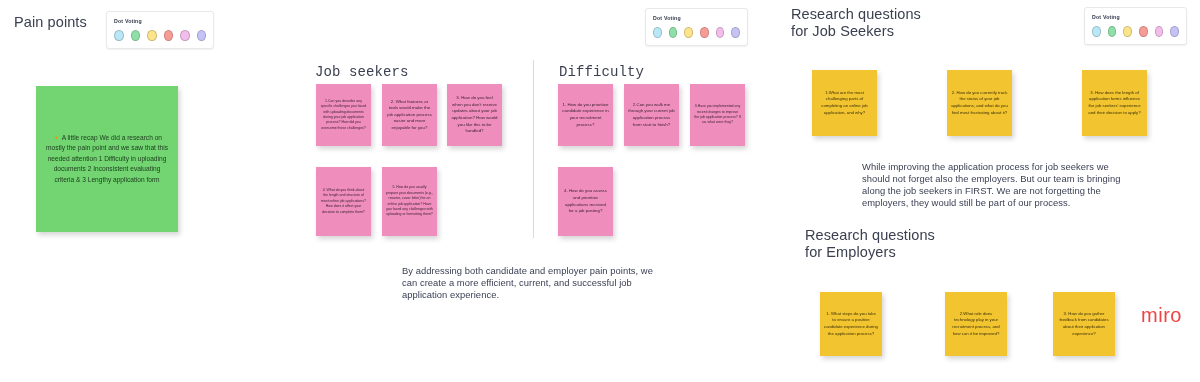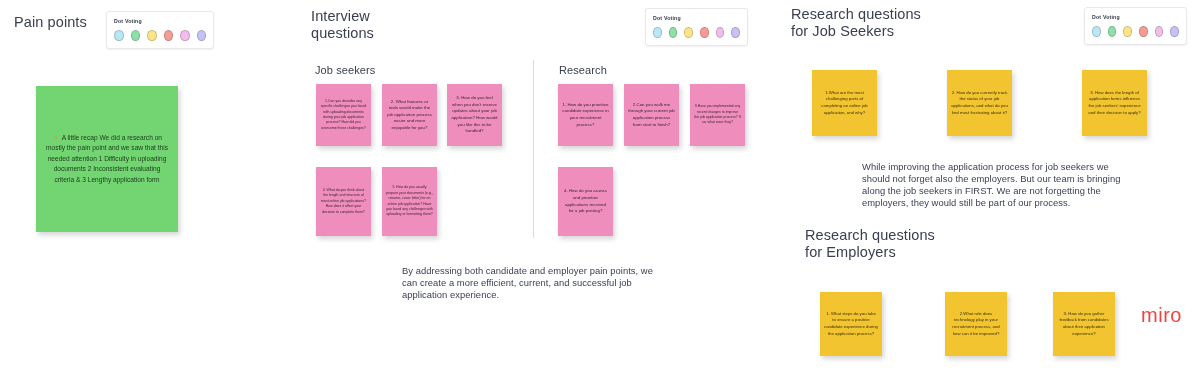--- a/index.html
+++ b/index.html
@@ -78,24 +78,25 @@
     position: absolute;
     font-size: 9.4px;
     line-height: 12px;
     color: #3c4154;
     letter-spacing: .05px;
   }
 
   
   .col-label {
     position: absolute;
-    font-size: 11px;
+    font-size: 14px;
     color: #3b4050;
     letter-spacing: .1px;
     font-weight: 500;
+    font-family: Liberation Mono, monospace;
   }
 
   
   .divider {
     position: absolute;
     width: 1px;
     background: #d9dadf;
   }
 
   
@@ -128,38 +129,36 @@
 
   <div class="sticky green">
     <span class="txt">🔸 A little recap
 We did a research on mostly the pain point and we saw that this needed attention
 1 Difficulty in uploading documents
 2 Inconsistent evaluating criteria
 &amp;
 3 Lengthy application form</span>
   </div>
 
-  <div class="section-title" style="left:311px; top:8px;">Interview
-questions</div>
 
   <div class="dotvote" style="left:645px; top:8px; width:103px;">
     <div class="dv-title">Dot Voting</div>
     <div class="dv-dots">
       <div class="dv-dot" style="background:#b9e7f5"></div>
       <div class="dv-dot" style="background:#8ee0a8"></div>
       <div class="dv-dot" style="background:#fbe48a"></div>
       <div class="dv-dot" style="background:#f79c95"></div>
       <div class="dv-dot" style="background:#f2bdea"></div>
       <div class="dv-dot" style="background:#c5c2f5"></div>
     </div>
   </div>
 
   <div class="col-label" style="left:315px; top:64px;">Job seekers</div>
 
-  <div class="col-label" style="left:559px; top:64px;">Research</div>
+  <div class="col-label" style="left:559px; top:64px;">Difficulty</div>
 
   <div class="sticky pink" style="left:316px; top:84px; width:55px; height:62px;">
     <span class="txt">1.Can you describe any specific challenges you faced with uploading documents during your job application process? How did you overcome these challenges?</span>
   </div>
   <div class="sticky pink big" style="left:382px; top:84px; width:55px; height:62px;">
     <span class="txt">2. What features or tools would make the job application process easier and more enjoyable for you?</span>
   </div>
   <div class="sticky pink big" style="left:447px; top:84px; width:55px; height:62px;">
     <span class="txt">3. How do you feel when you don't receive updates about your job application? How would you like this to be handled?</span>
   </div>

